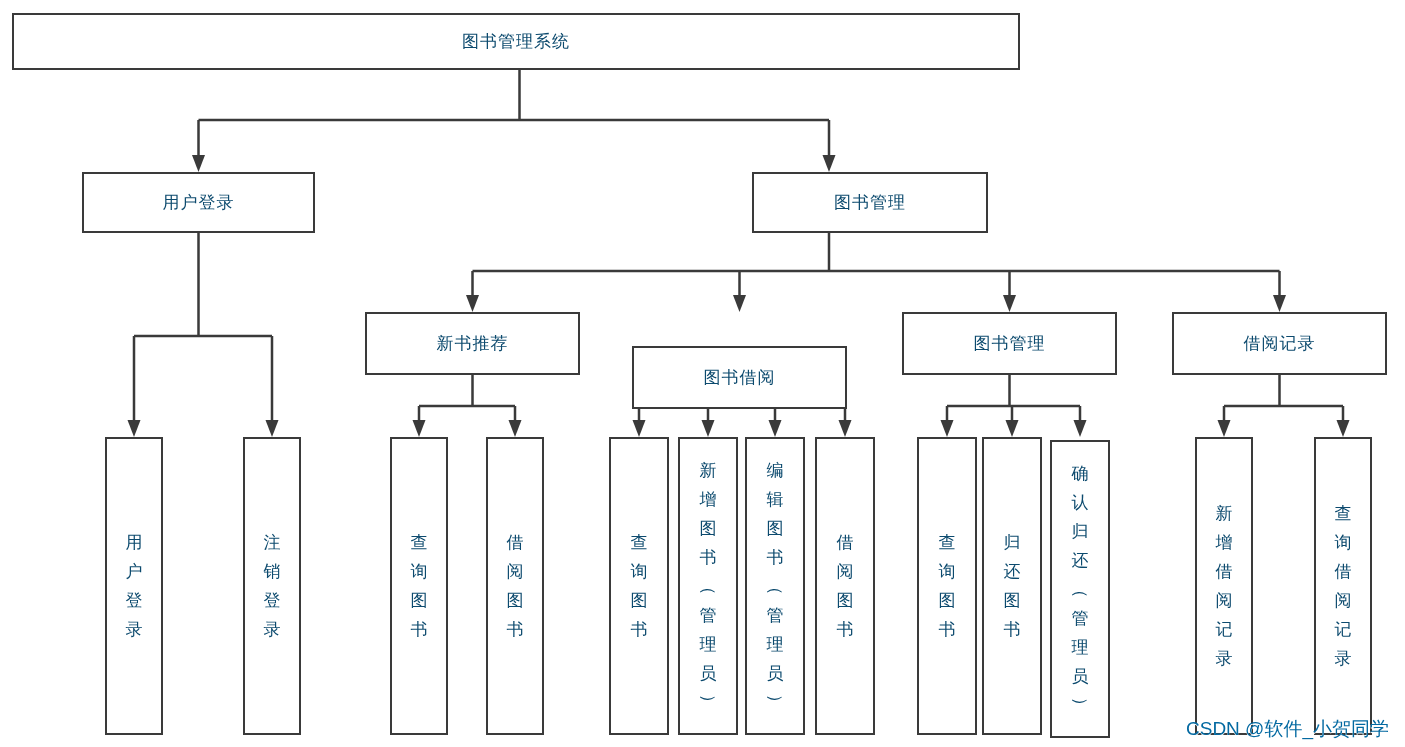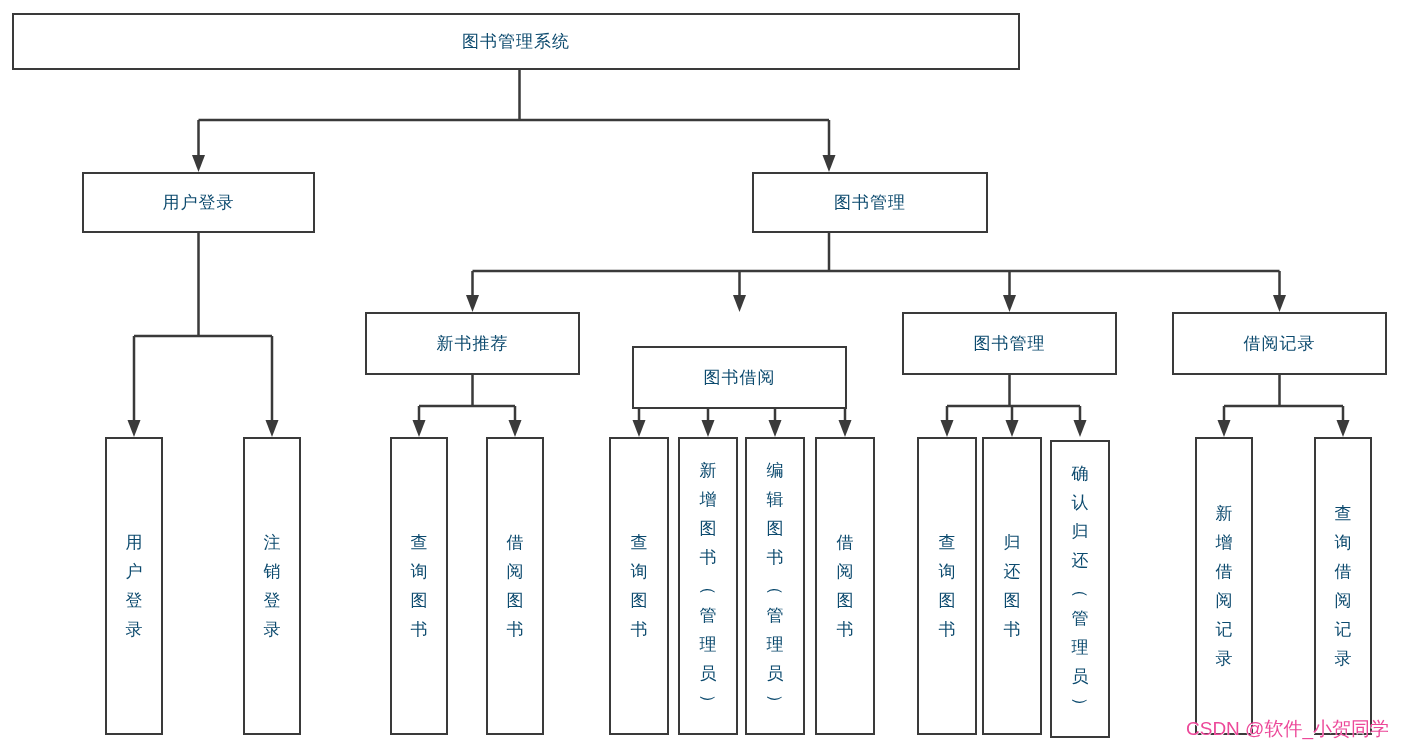--- a/index.html
+++ b/index.html
@@ -11,21 +11,21 @@
     border:2.5px solid #3a3a3a;background:#ffffff;
     display:flex;align-items:center;justify-content:center;
     color:#0c4a6e;
   }
   .node.h{font-size:17px;letter-spacing:1px;white-space:nowrap;}
   .node.v{flex-direction:column;}
   .vchar{display:block;font-size:17px;line-height:29px;text-align:center;}
   .vchar.rot{transform:rotate(90deg);}
   .watermark{
     position:absolute;left:1186px;top:716px;width:219px;
-    font-size:19px;color:#ec4899;white-space:nowrap;
+    font-size:19px;color:#0369a1;white-space:nowrap;
     text-shadow:0 1px 0 #ffffff;z-index:5;
   }
 </style>
 </head>
 <body>
 
 <div class="canvas">
 
   <svg class="connectors" width="1405" height="747" viewBox="0 0 1405 747">
     <g stroke="#3a3a3a" stroke-width="2.5" fill="none">

